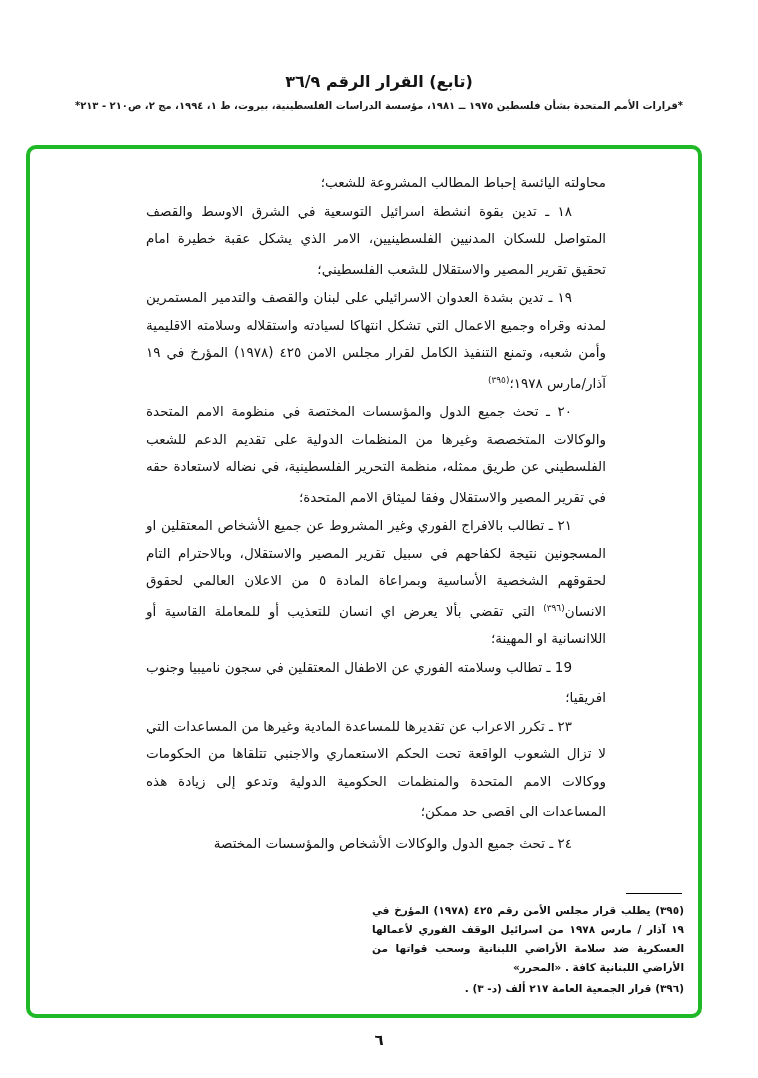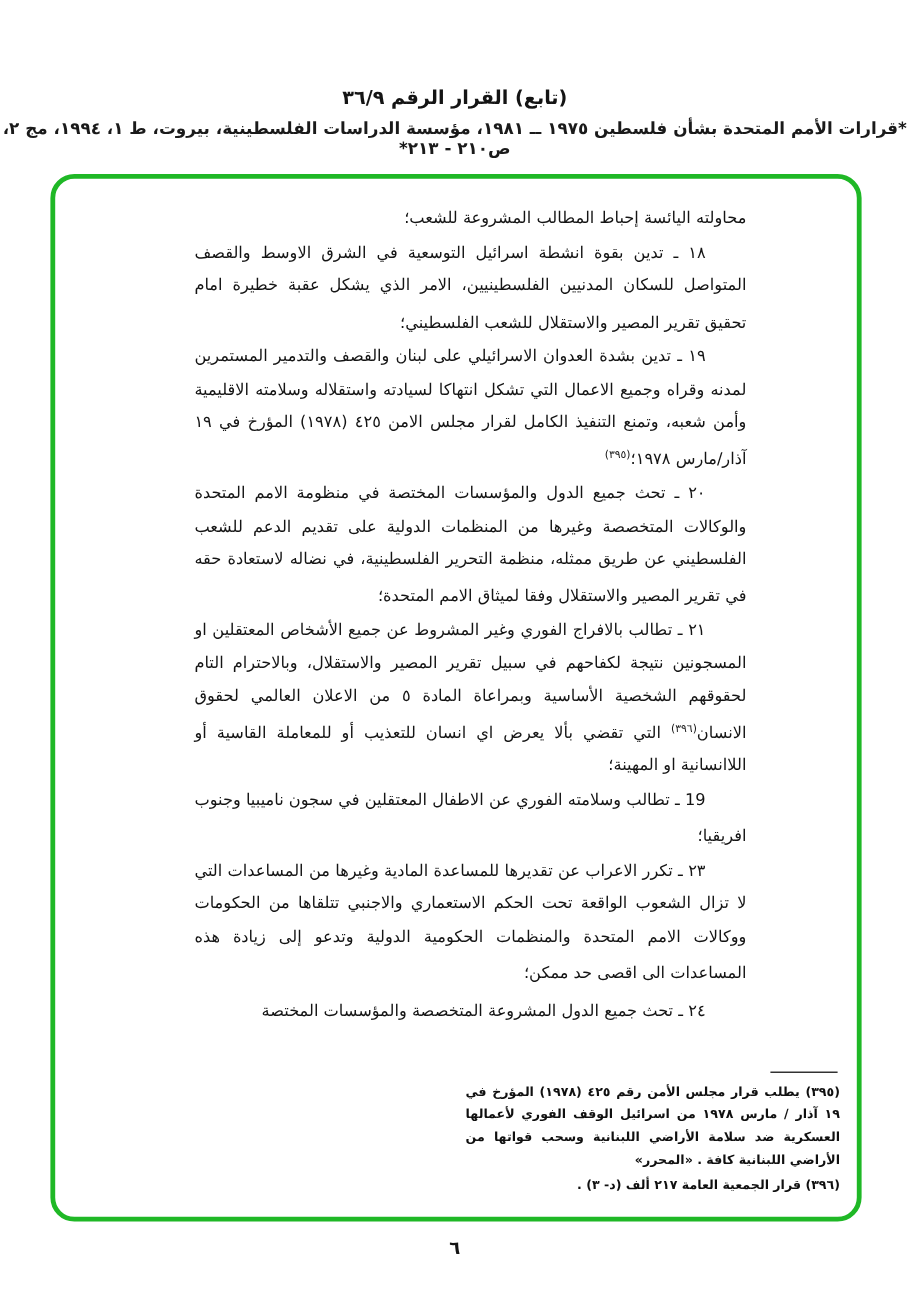--- a/index.html
+++ b/index.html
@@ -5,25 +5,25 @@
   html,body{margin:0;padding:0;}
   body{
     position:relative;
     width:758px;height:1078px;
     background:#ffffff;color:#141414;
     font-family:"DejaVu Sans",sans-serif;
     overflow:hidden;
   }
   .header{position:absolute;top:72px;left:0;width:100%;text-align:center;direction:rtl;}
   .title{font-size:16px;font-weight:bold;margin:0;letter-spacing:0;}
-  .source{font-size:14px;font-weight:bold;margin:9px 0 0;color:#1a1a1a;}
+  .source{font-size:10px;font-weight:bold;margin:9px 0 0;color:#1a1a1a;}
   .frame{
-    position:absolute;left:42px;top:145px;
+    position:absolute;left:26px;top:145px;
     width:668px;height:865px;
-    border:4px solid #1fb826;border-radius:20px;
+    border:4px solid #1fb826;border-radius:10px;
     box-sizing:content-box;background:#ffffff;
   }
   .content{
     direction:rtl;text-align:justify;
     padding:20px 92px 0 116px;
     font-size:13.5px;line-height:27.5px;
   }
   .para{margin:0 0 1px;}
   .para.numbered{text-indent:34px;}
   .pnum,.lead{font-weight:normal;}
@@ -60,21 +60,21 @@
     <p class="para numbered"><b class="pnum">١٩</b> <span class="dash">ـ</span> <b class="lead">تدين بشدة</b> <span class="t">العدوان الاسرائيلي على لبنان والقصف والتدمير المستمرين لمدنه وقراه وجميع الاعمال التي تشكل انتهاكا لسيادته واستقلاله وسلامته الاقليمية وأمن شعبه، وتمنع التنفيذ الكامل لقرار مجلس الامن ٤٢٥ (١٩٧٨) المؤرخ في ١٩ آذار/مارس ١٩٧٨؛</span><sup class="fnref">(٣٩٥)</sup> <span class="t"></span></p>
 
     <p class="para numbered"><b class="pnum">٢٠</b> <span class="dash">ـ</span> <b class="lead">تحث</b> <span class="t">جميع الدول والمؤسسات المختصة في منظومة الامم المتحدة والوكالات المتخصصة وغيرها من المنظمات الدولية على تقديم الدعم للشعب الفلسطيني عن طريق ممثله، منظمة التحرير الفلسطينية، في نضاله لاستعادة حقه في تقرير المصير والاستقلال وفقا لميثاق الامم المتحدة؛</span><sup class="fnref"></sup> <span class="t"></span></p>
 
     <p class="para numbered"><b class="pnum">٢١</b> <span class="dash">ـ</span> <b class="lead">تطالب</b> <span class="t">بالافراج الفوري وغير المشروط عن جميع الأشخاص المعتقلين او المسجونين نتيجة لكفاحهم في سبيل تقرير المصير والاستقلال، وبالاحترام التام لحقوقهم الشخصية الأساسية وبمراعاة المادة ٥ من الاعلان العالمي لحقوق الانسان</span><sup class="fnref">(٣٩٦)</sup> <span class="t">التي تقضي بألا يعرض اي انسان للتعذيب أو للمعاملة القاسية أو اللاانسانية او المهينة؛</span></p>
 
     <p class="para numbered"><b class="pnum">19</b> <span class="dash">ـ</span> <b class="lead">تطالب وسلامته الفوري</b> <span class="t">عن الاطفال المعتقلين في سجون ناميبيا وجنوب افريقيا؛</span><sup class="fnref"></sup> <span class="t"></span></p>
 
     <p class="para numbered"><b class="pnum">٢٣</b> <span class="dash">ـ</span> <b class="lead">تكرر الاعراب عن تقديرها</b> <span class="t">للمساعدة المادية وغيرها من المساعدات التي لا تزال الشعوب الواقعة تحت الحكم الاستعماري والاجنبي تتلقاها من الحكومات ووكالات الامم المتحدة والمنظمات الحكومية الدولية وتدعو إلى زيادة هذه المساعدات الى اقصى حد ممكن؛</span><sup class="fnref"></sup> <span class="t"></span></p>
 
-    <p class="para numbered"><b class="pnum">٢٤</b> <span class="dash">ـ</span> <b class="lead">تحث</b> <span class="t">جميع الدول المشروعة المتخصصة والمؤسسات المختصة</span><sup class="fnref"></sup> <span class="t"></span></p>
+    <p class="para numbered"><b class="pnum">٢٤</b> <span class="dash">ـ</span> <b class="lead">تحث</b> <span class="t">جميع الدول والوكالات الأشخاص والمؤسسات المختصة</span><sup class="fnref"></sup> <span class="t"></span></p>
 
   </div>
 
   <div class="footnotes">
     <div class="fn-rule"></div>
     <p class="fn">(٣٩٥) يطلب قرار مجلس الأمن رقم ٤٢٥ (١٩٧٨) المؤرخ في ١٩ آذار / مارس ١٩٧٨ من اسرائيل الوقف الفوري لأعمالها العسكرية ضد سلامة الأراضي اللبنانية وسحب قواتها من الأراضي اللبنانية كافة . «المحرر»</p>
     <p class="fn">(٣٩٦) قرار الجمعية العامة ٢١٧ ألف (د- ٣) .</p>
   </div>
 </section>
 

